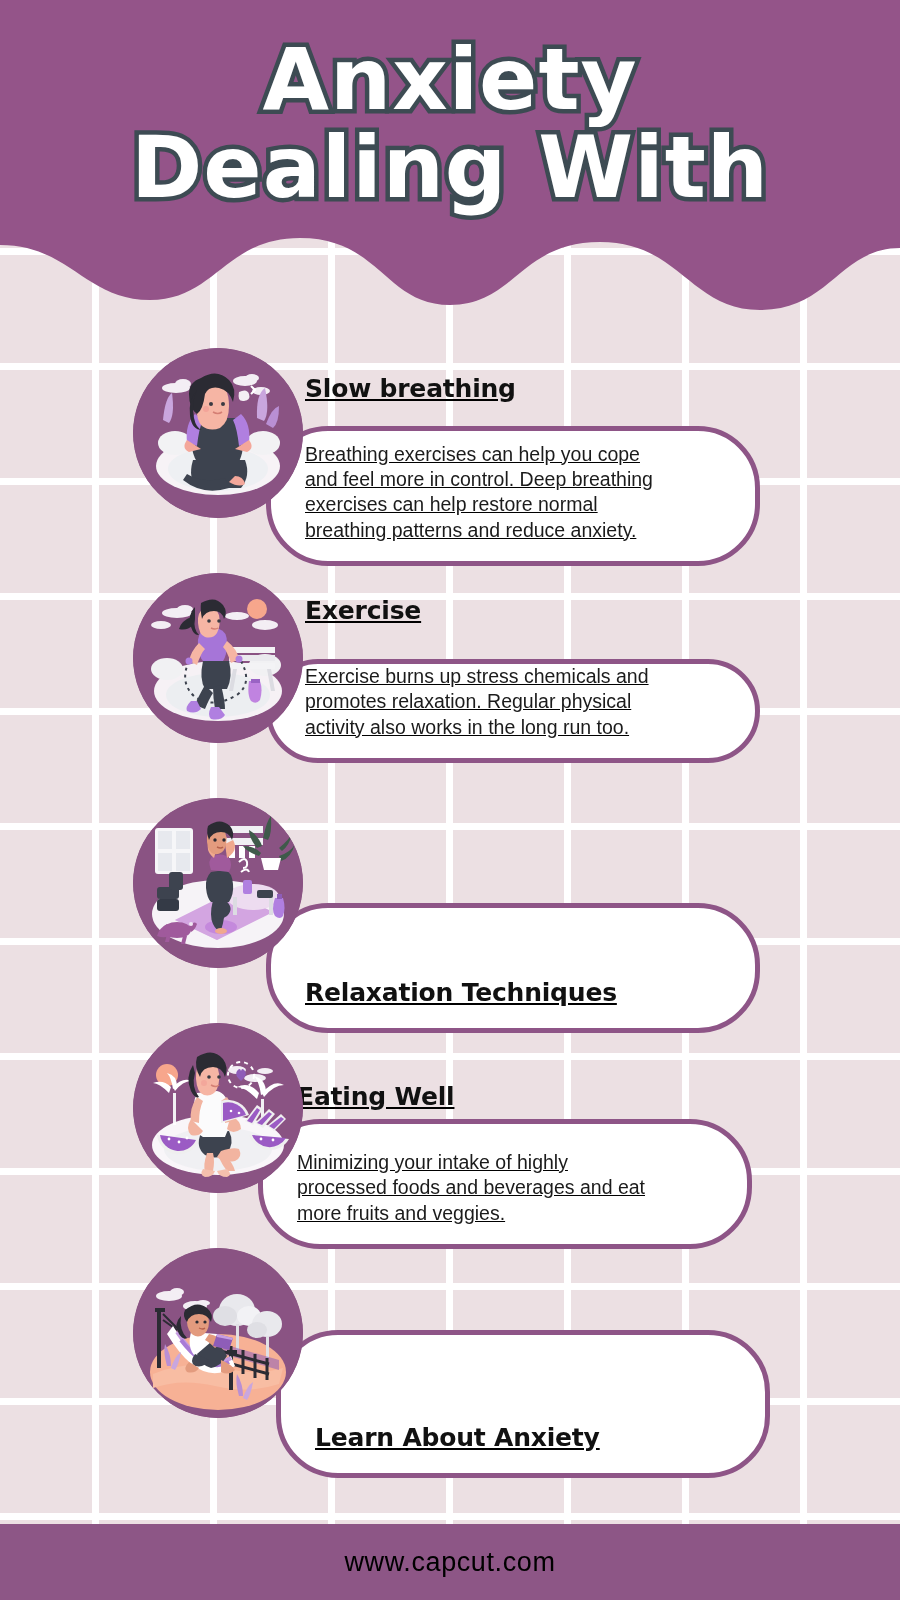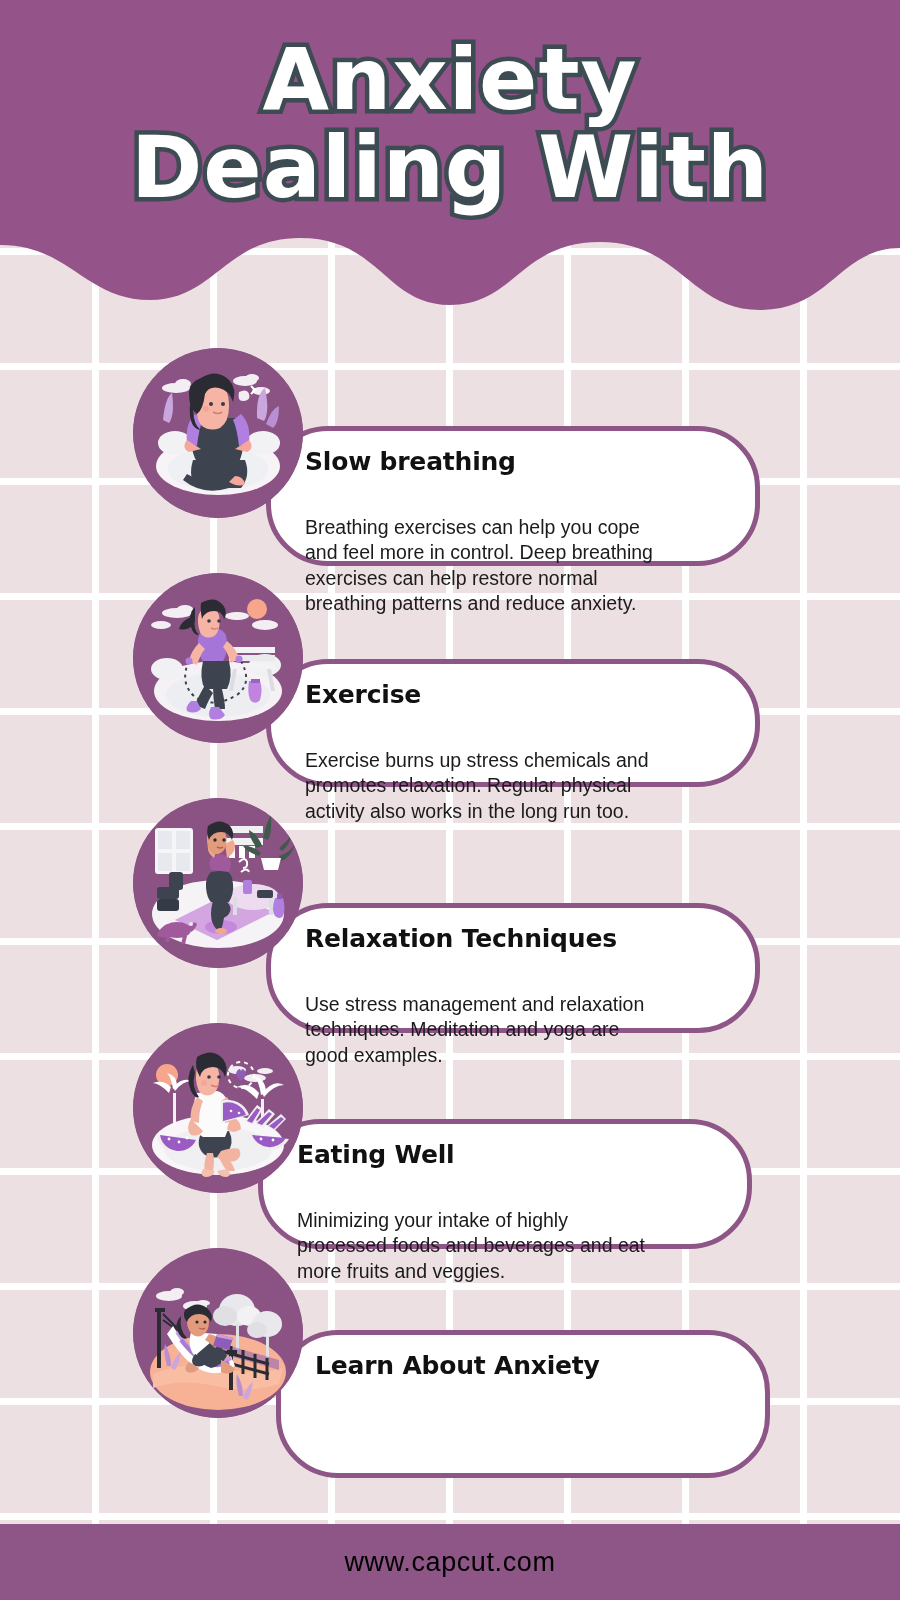--- a/index.html
+++ b/index.html
@@ -59,21 +59,21 @@
     overflow:hidden;
     z-index:3;
   }
   .item-card {
     position:absolute;
     background:#ffffff;
     border:5px solid #8e5587;
     border-radius:62px;
     z-index:2;
     padding:16px 34px 18px 34px;
-    display:flex; flex-direction:column; justify-content:flex-start;
+    display:flex; flex-direction:column; justify-content:flex-end;text-decoration:underline;
   }
   .card-title {
     font-family:"DejaVu Sans", sans-serif;
     font-weight:bold;
     font-size:25px;
     color:#111111;
     letter-spacing:-0.2px;
     margin-bottom:3px;
   }
   .card-body {
@@ -160,21 +160,21 @@
           <circle cx="90" cy="56" r="2" fill="#3a3a42"></circle>
         <path d="M80 64 q5 3 9 0" stroke="#d47f74" stroke-width="1.6" fill="none"></path>
         <circle cx="73" cy="61" r="3" fill="#f19a93" opacity="0.6"></circle>
         <path d="M106 44 q8 -4 10 2 q2 6 -5 7 q-7 1 -5 -9z" fill="#ffffff" opacity="0.9"></path>
         <path d="M118 38 l4 4 -4 4" stroke="#ffffff" stroke-width="2" fill="none"></path>
       </svg>
     </div>
   </div>
 
   <div class="item" style="top:573px;">
-    <div class="item-card" style="left:266px; top:86px; width:494px; height:128px;">
+    <div class="item-card" style="left:266px; top:86px; width:494px; height:104px;">
       <div class="card-title">Exercise</div>
       <div class="card-body">Exercise burns up stress chemicals and
 promotes relaxation. Regular physical
 activity also works in the long run too.</div>
     </div>
     <div class="item-circle" style="left:133px; top:0;">
       <svg viewBox="0 0 170 170" width="170" height="170">
         <circle cx="85" cy="85" r="85" fill="#8a5383"></circle>
         <circle cx="124" cy="36" r="10" fill="#f7a68c"></circle>
         <ellipse cx="44" cy="40" rx="15" ry="5" fill="#f3eef4"></ellipse>
@@ -212,23 +212,20 @@
         <path d="M56 88 q-10 22 6 36 q18 12 42 -2 q16 -12 4 -34" stroke="#3d434f" stroke-width="2" fill="none" stroke-dasharray="3 4"></path>
         <circle cx="56" cy="88" r="3.5" fill="#b07fe0"></circle>
         <circle cx="106" cy="86" r="3.5" fill="#b07fe0"></circle>
       </svg>
     </div>
   </div>
 
   <div class="item" style="top:798px;">
     <div class="item-card" style="left:266px; top:105px; width:494px; height:130px;">
       <div class="card-title">Relaxation Techniques</div>
-      <div class="card-body">Use stress management and relaxation
-techniques. Meditation and yoga are
-good examples.</div>
     </div>
     <div class="item-circle" style="left:133px; top:0;">
       <svg viewBox="0 0 170 170" width="170" height="170">
         <circle cx="85" cy="85" r="85" fill="#8a5383"></circle>
         <ellipse cx="85" cy="116" rx="66" ry="34" fill="#fcfcfd" opacity="0.95"></ellipse>
         <rect x="22" y="30" width="38" height="46" rx="3" fill="#f6f6f8"></rect>
         <rect x="25" y="33" width="14" height="18" fill="#e7e9ee"></rect>
         <rect x="43" y="33" width="14" height="18" fill="#e7e9ee"></rect>
         <rect x="25" y="55" width="14" height="18" fill="#e7e9ee"></rect>
         <rect x="43" y="55" width="14" height="18" fill="#e7e9ee"></rect>

